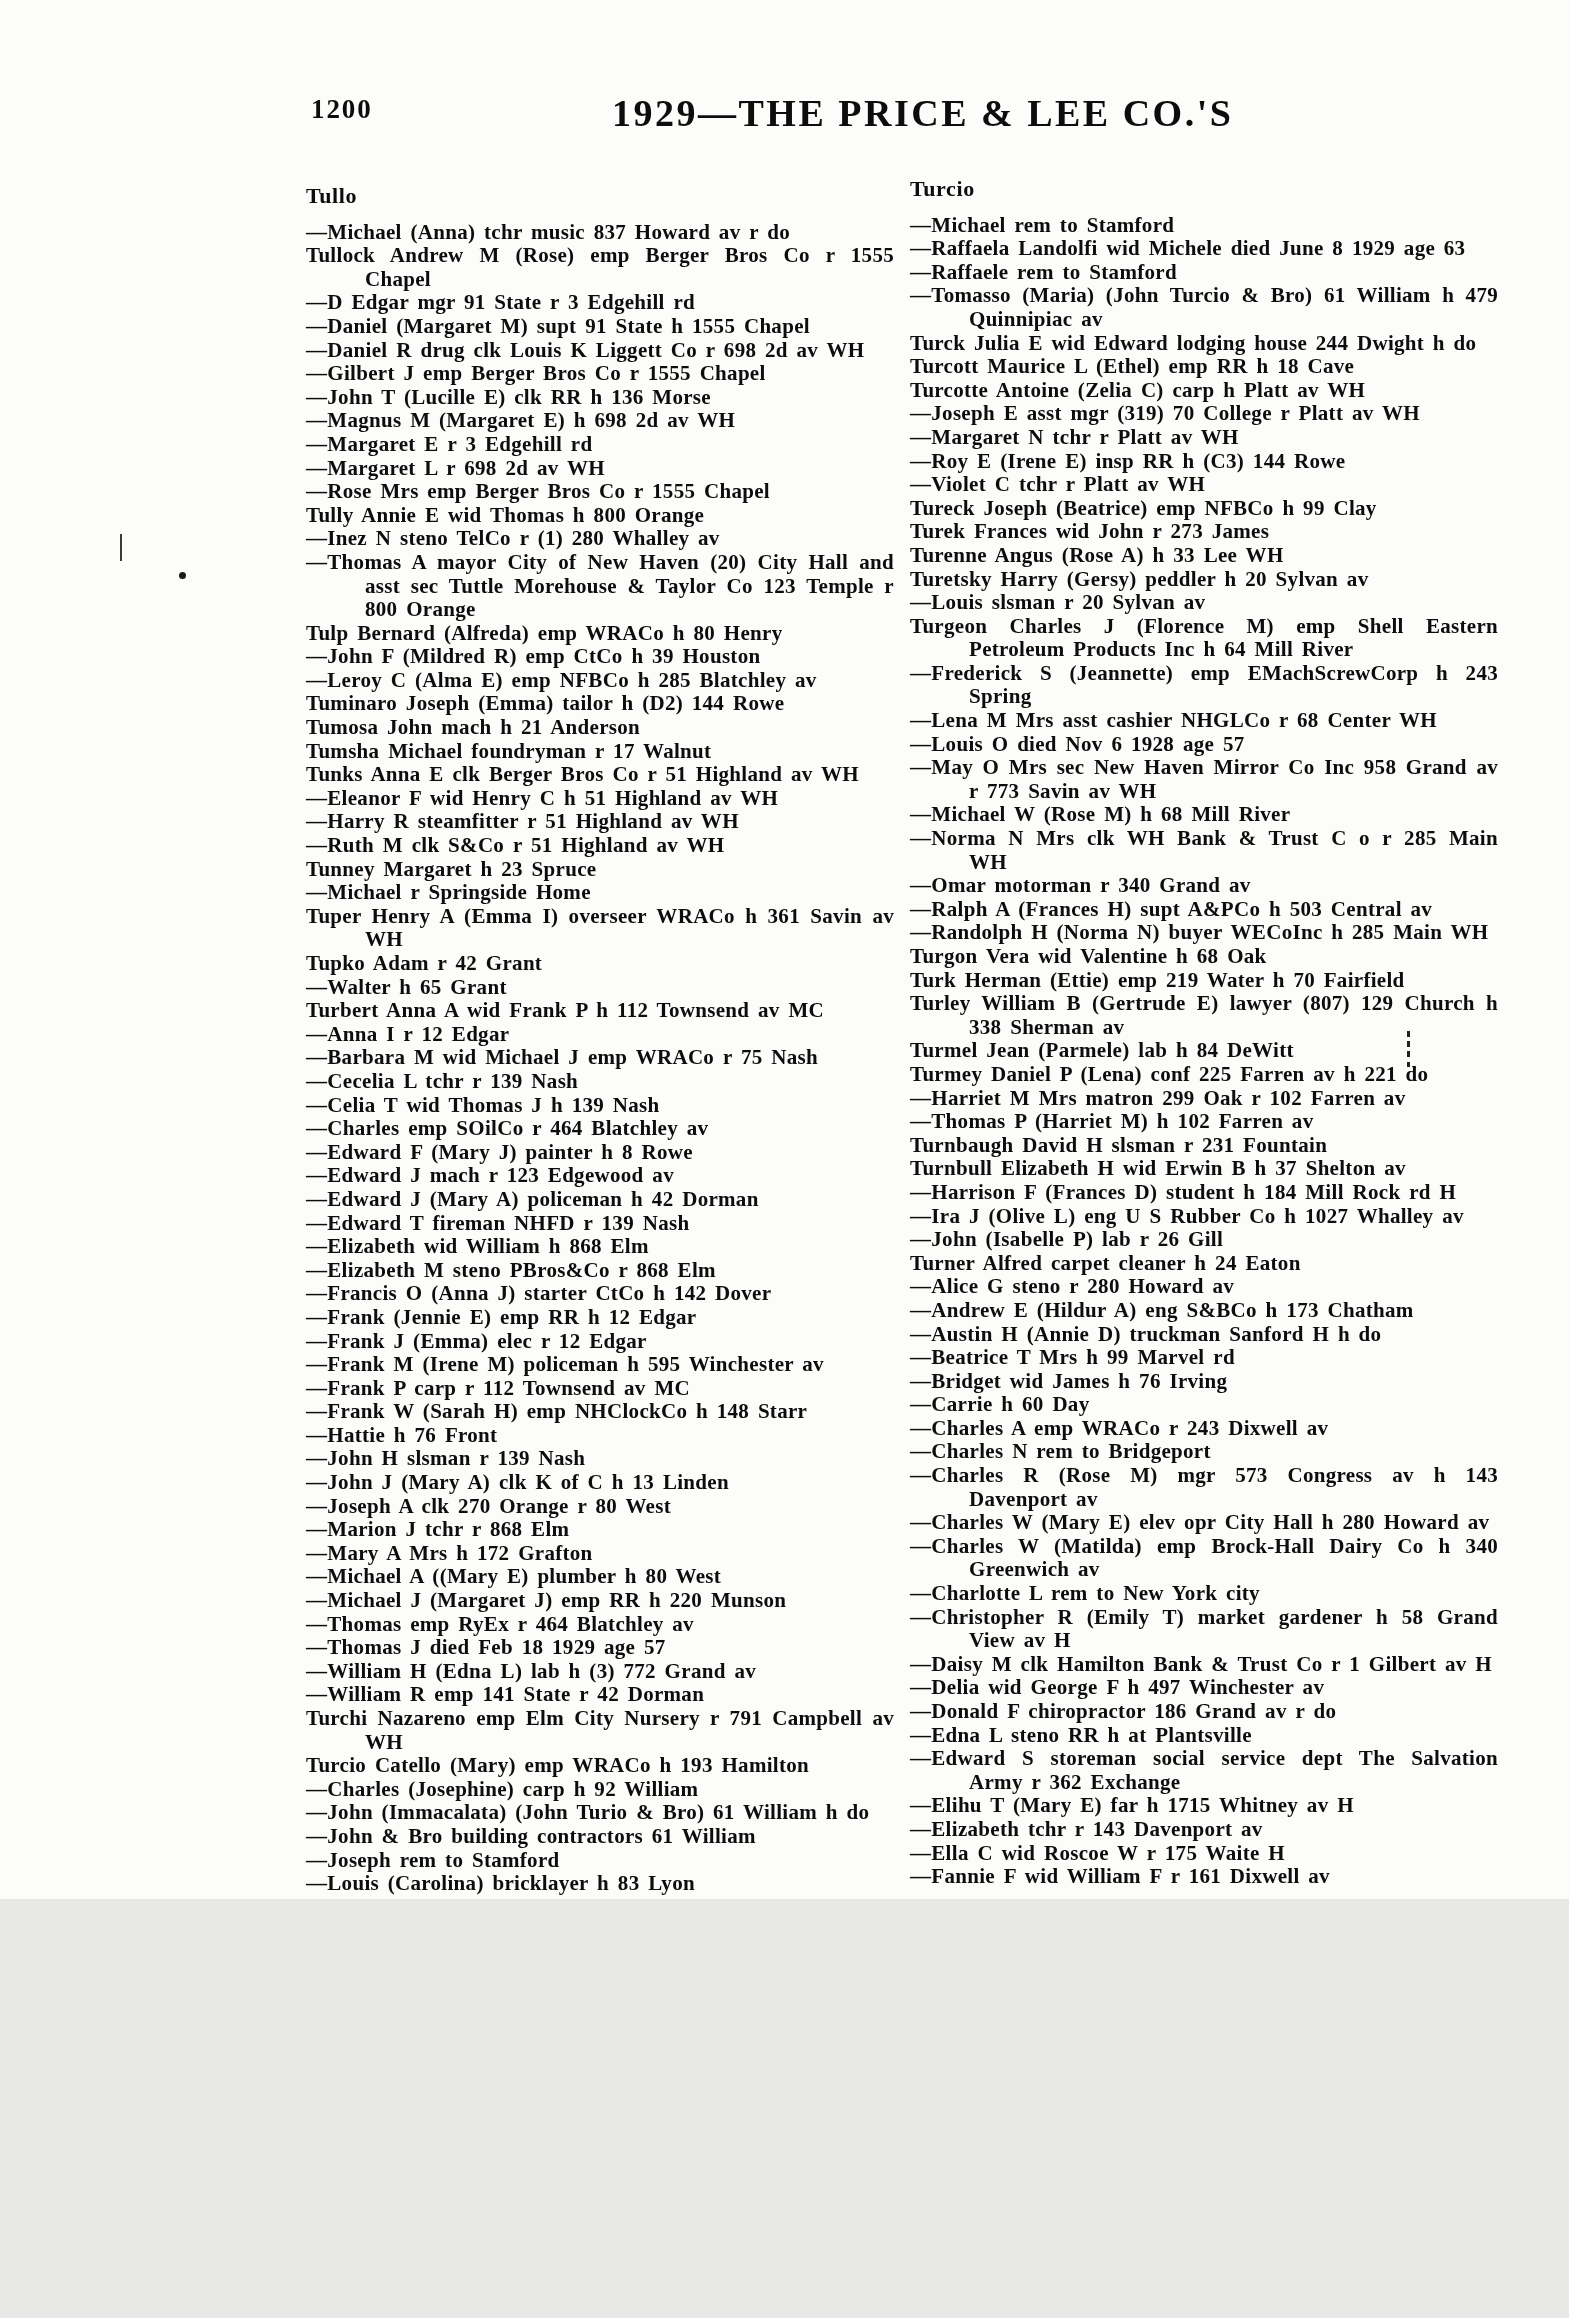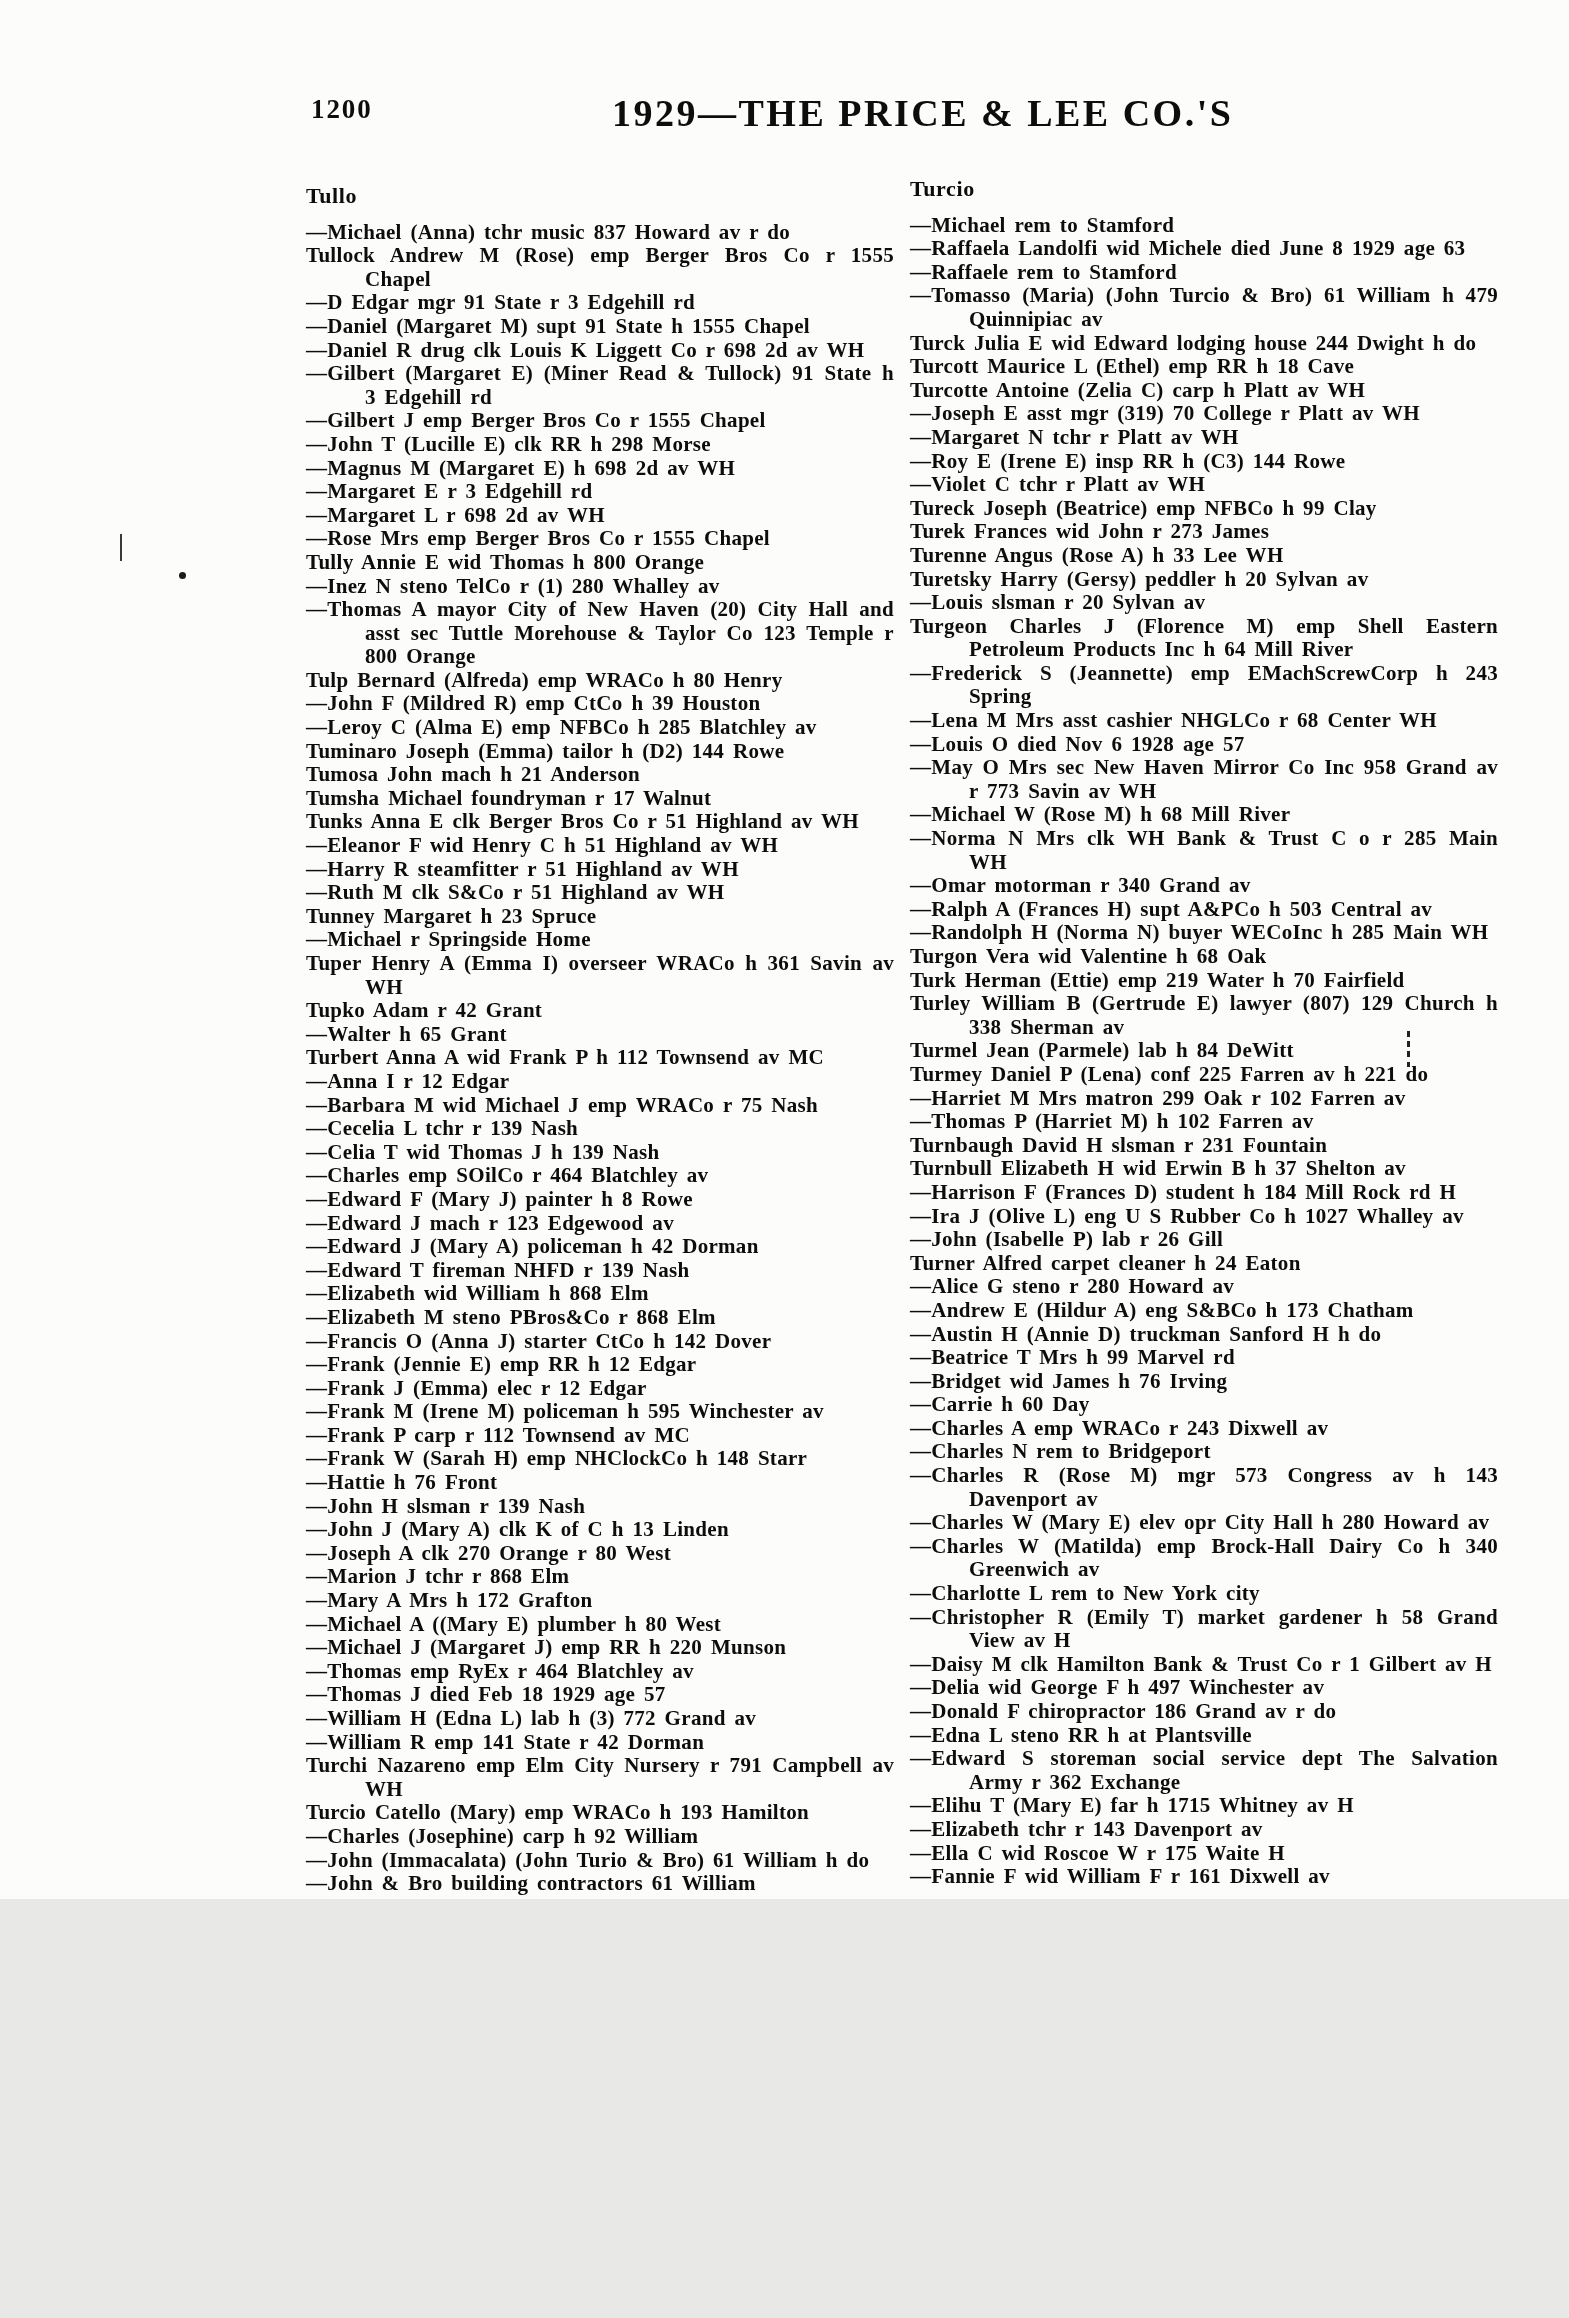--- a/index.html
+++ b/index.html
@@ -131,23 +131,22 @@
   <div class="page-title">1929—THE PRICE &amp; LEE CO.'S</div>
 
   <div class="column column-left">
     <p class="col-heading">Tullo</p>
     <div>
         <p class="entry">—Michael (Anna) tchr music 837 Howard av r do</p>
         <p class="entry">Tullock Andrew M (Rose) emp Berger Bros Co r 1555 Chapel</p>
         <p class="entry">—D Edgar mgr 91 State r 3 Edgehill rd</p>
         <p class="entry">—Daniel (Margaret M) supt 91 State h 1555 Chapel</p>
         <p class="entry">—Daniel R drug clk Louis K Liggett Co r 698 2d av WH</p>
-        <p class="entry">—Gilbert (Margaret E) (Miner Read &amp; Tullock) 91 State h 3 Edgehill rd</p>
         <p class="entry">—Gilbert J emp Berger Bros Co r 1555 Chapel</p>
-        <p class="entry">—John T (Lucille E) clk RR h 298 Morse</p>
+        <p class="entry">—John T (Lucille E) clk RR h 136 Morse</p>
         <p class="entry">—Magnus M (Margaret E) h 698 2d av WH</p>
         <p class="entry">—Margaret E r 3 Edgehill rd</p>
         <p class="entry">—Margaret L r 698 2d av WH</p>
         <p class="entry">—Rose Mrs emp Berger Bros Co r 1555 Chapel</p>
         <p class="entry">Tully Annie E wid Thomas h 800 Orange</p>
         <p class="entry">—Inez N steno TelCo r (1) 280 Whalley av</p>
         <p class="entry">—Thomas A mayor City of New Haven (20) City Hall and asst sec Tuttle Morehouse &amp; Taylor Co 123 Temple r 800 Orange</p>
         <p class="entry">Tulp Bernard (Alfreda) emp WRACo h 80 Henry</p>
         <p class="entry">—John F (Mildred R) emp CtCo h 39 Houston</p>
         <p class="entry">—Leroy C (Alma E) emp NFBCo h 285 Blatchley av</p>

